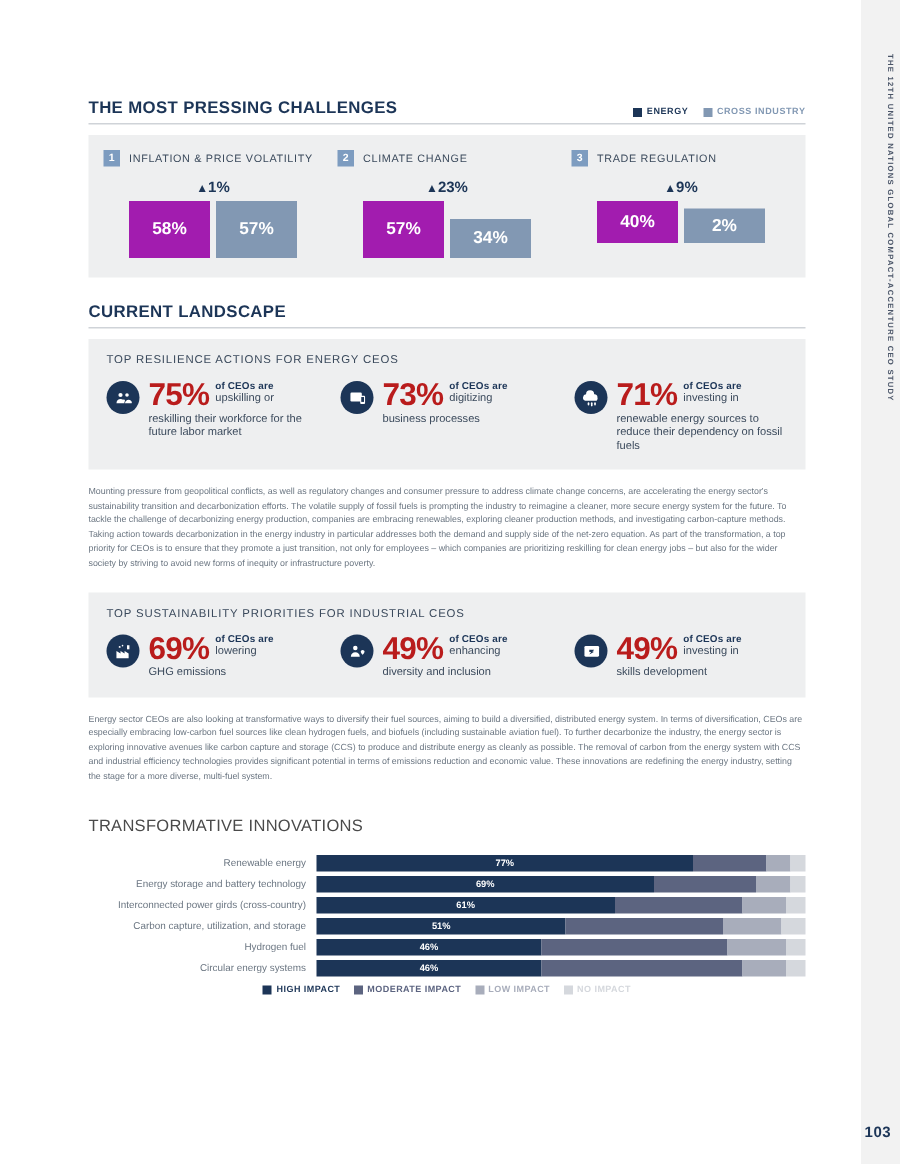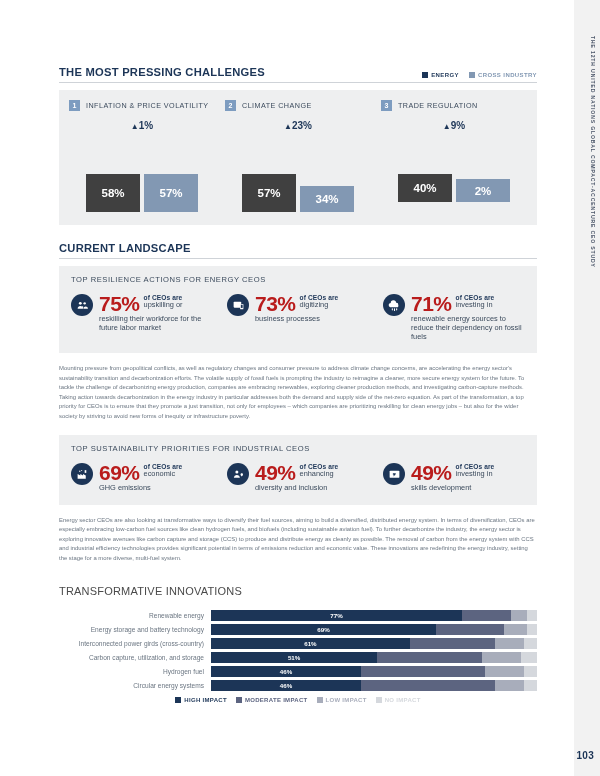--- a/index.html
+++ b/index.html
@@ -70,21 +70,21 @@
   }
   .chal-lbl { font-size: 7.2px; color: #3b4a5c; letter-spacing: .45px; }
   .delta { font-size: 10px; font-weight: bold; color: #1c3557; text-align: center;
            margin-bottom: 3px; }
   .delta .car { font-size: 8px; }
   .bars { display: flex; gap: 4px; align-items: flex-end; justify-content: center; }
   .bar {
     height: 38px; width: 54px; display: flex; align-items: center;
     justify-content: center; color: #fff; font-size: 11.5px; font-weight: bold;
   }
-  .bar.energy { background: #404040; margin-top: 40px; }
+  .bar.energy { background: #a21caf; }
   .bar.cross  { background: #8298b3; }
 
   
   .stats { display: flex; gap: 14px; }
   .stat { flex: 1; display: flex; gap: 6px; align-items: flex-start; }
   .stat-icon {
     width: 22px; height: 22px; border-radius: 50%; background: #1c3557;
     flex: 0 0 22px; display: flex; align-items: center; justify-content: center;
     margin-top: 1px;
   }
@@ -286,21 +286,21 @@
                 <rect x="16" y="4" width="3" height="5"></rect>
                 <circle cx="7" cy="6" r="1.2"></circle>
                   <circle cx="10.5" cy="4.5" r="1"></circle>
               </svg>
             </div>
             <div class="stat-body">
               <div class="stat-top">
                 <span class="stat-pct">69%</span>
                 <span class="stat-kicker">
                   <span class="k1">of CEOs are</span>
-                  <span class="k2">economic</span>
+                  <span class="k2">lowering</span>
                 </span>
               </div>
               <div class="stat-tail">GHG emissions</div>
             </div>
           </div>
 
           <div class="stat">
             <div class="stat-icon">
               <svg width="13" height="13" viewBox="0 0 24 24" fill="#fff">
                 <circle cx="9" cy="7.5" r="2.8"></circle>

